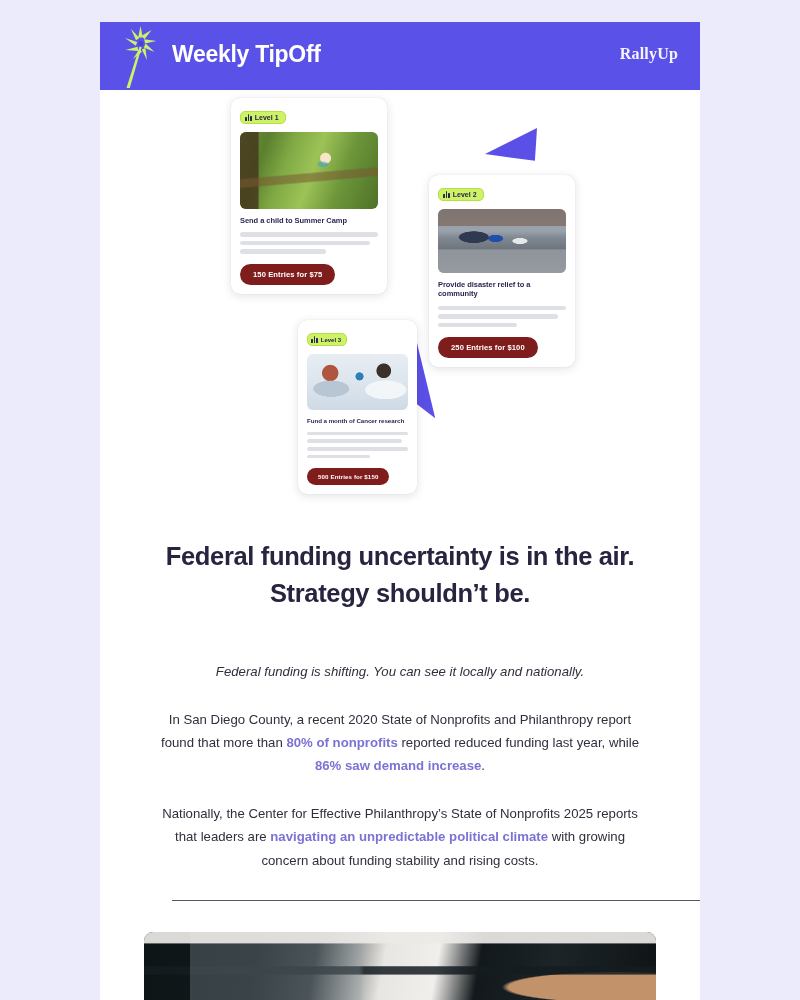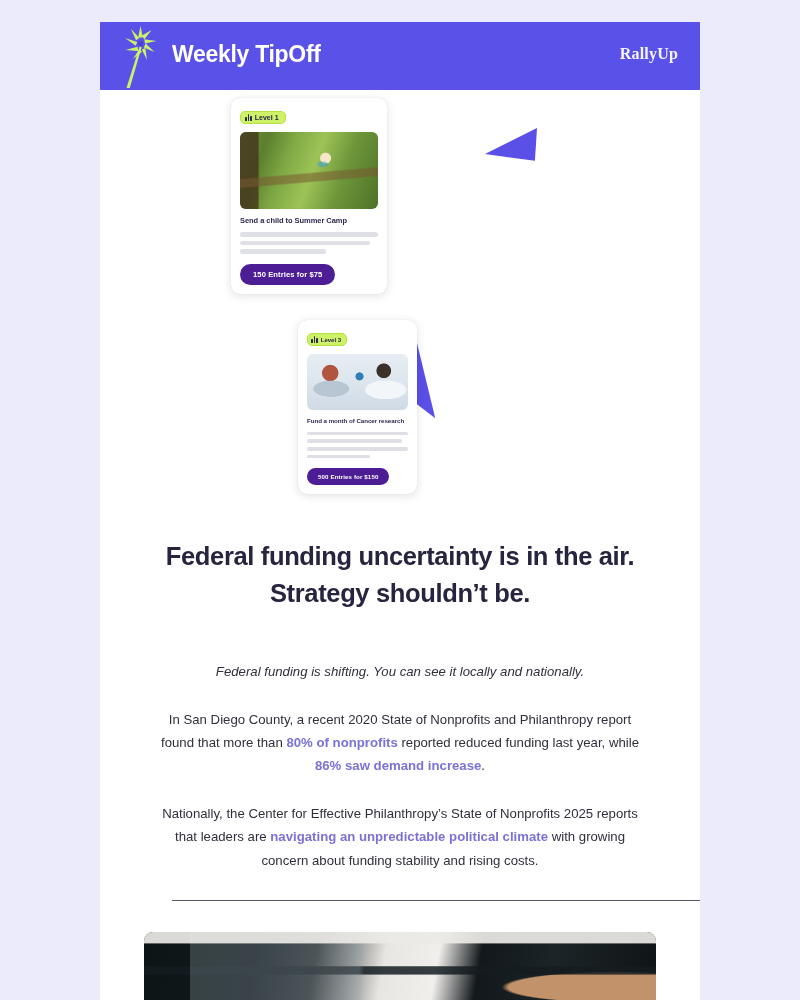--- a/index.html
+++ b/index.html
@@ -139,21 +139,21 @@
   .skeletons { margin-top: 7px; display: flex; flex-direction: column; gap: 4px; }
   .sk { height: 4.5px; border-radius: 2.5px; background: #dfe0e6; }
   .sk.w100 { width: 100%; }
   .sk.w94  { width: 94%; }
   .sk.w62  { width: 62%; }
   .c3 .sk { height: 3.6px; }
 
   .promo-btn {
     margin-top: 10px;
     display: inline-block;
-    background: #4c1d95;
+    background: #7f1d1d;
     color: #ffffff;
     border-radius: 999px;
     padding: 6px 13px;
     font-size: 7.6px;
     font-weight: 700;
     letter-spacing: 0.1px;
     border: none;
   }
   .c3 .promo-btn { font-size: 6.2px; padding: 5px 11px; }
 
@@ -328,20 +328,38 @@
         <div class="promo-photo ph-camp"></div>
         <div class="promo-title">Send a child to Summer Camp</div>
         <div class="skeletons">
           <div class="sk w100"></div>
             <div class="sk w94"></div>
             <div class="sk w62"></div>
         </div>
         <div class="promo-btn">150 Entries for $75</div>
       </div>
 
+      <div class="promo-card c2">
+        <span class="level-badge">
+          <span class="bars-icon">
+              <i></i>
+              <i></i>
+              <i></i>
+            </span>
+          <span>Level 2</span>
+        </span>
+        <div class="promo-photo ph-flood"></div>
+        <div class="promo-title">Provide disaster relief to a community</div>
+        <div class="skeletons">
+          <div class="sk w100"></div>
+            <div class="sk w94"></div>
+            <div class="sk w62"></div>
+        </div>
+        <div class="promo-btn">250 Entries for $100</div>
+      </div>
 
       <div class="promo-card c3">
         <span class="level-badge">
           <span class="bars-icon">
               <i></i>
               <i></i>
               <i></i>
             </span>
           <span>Level 3</span>
         </span>

